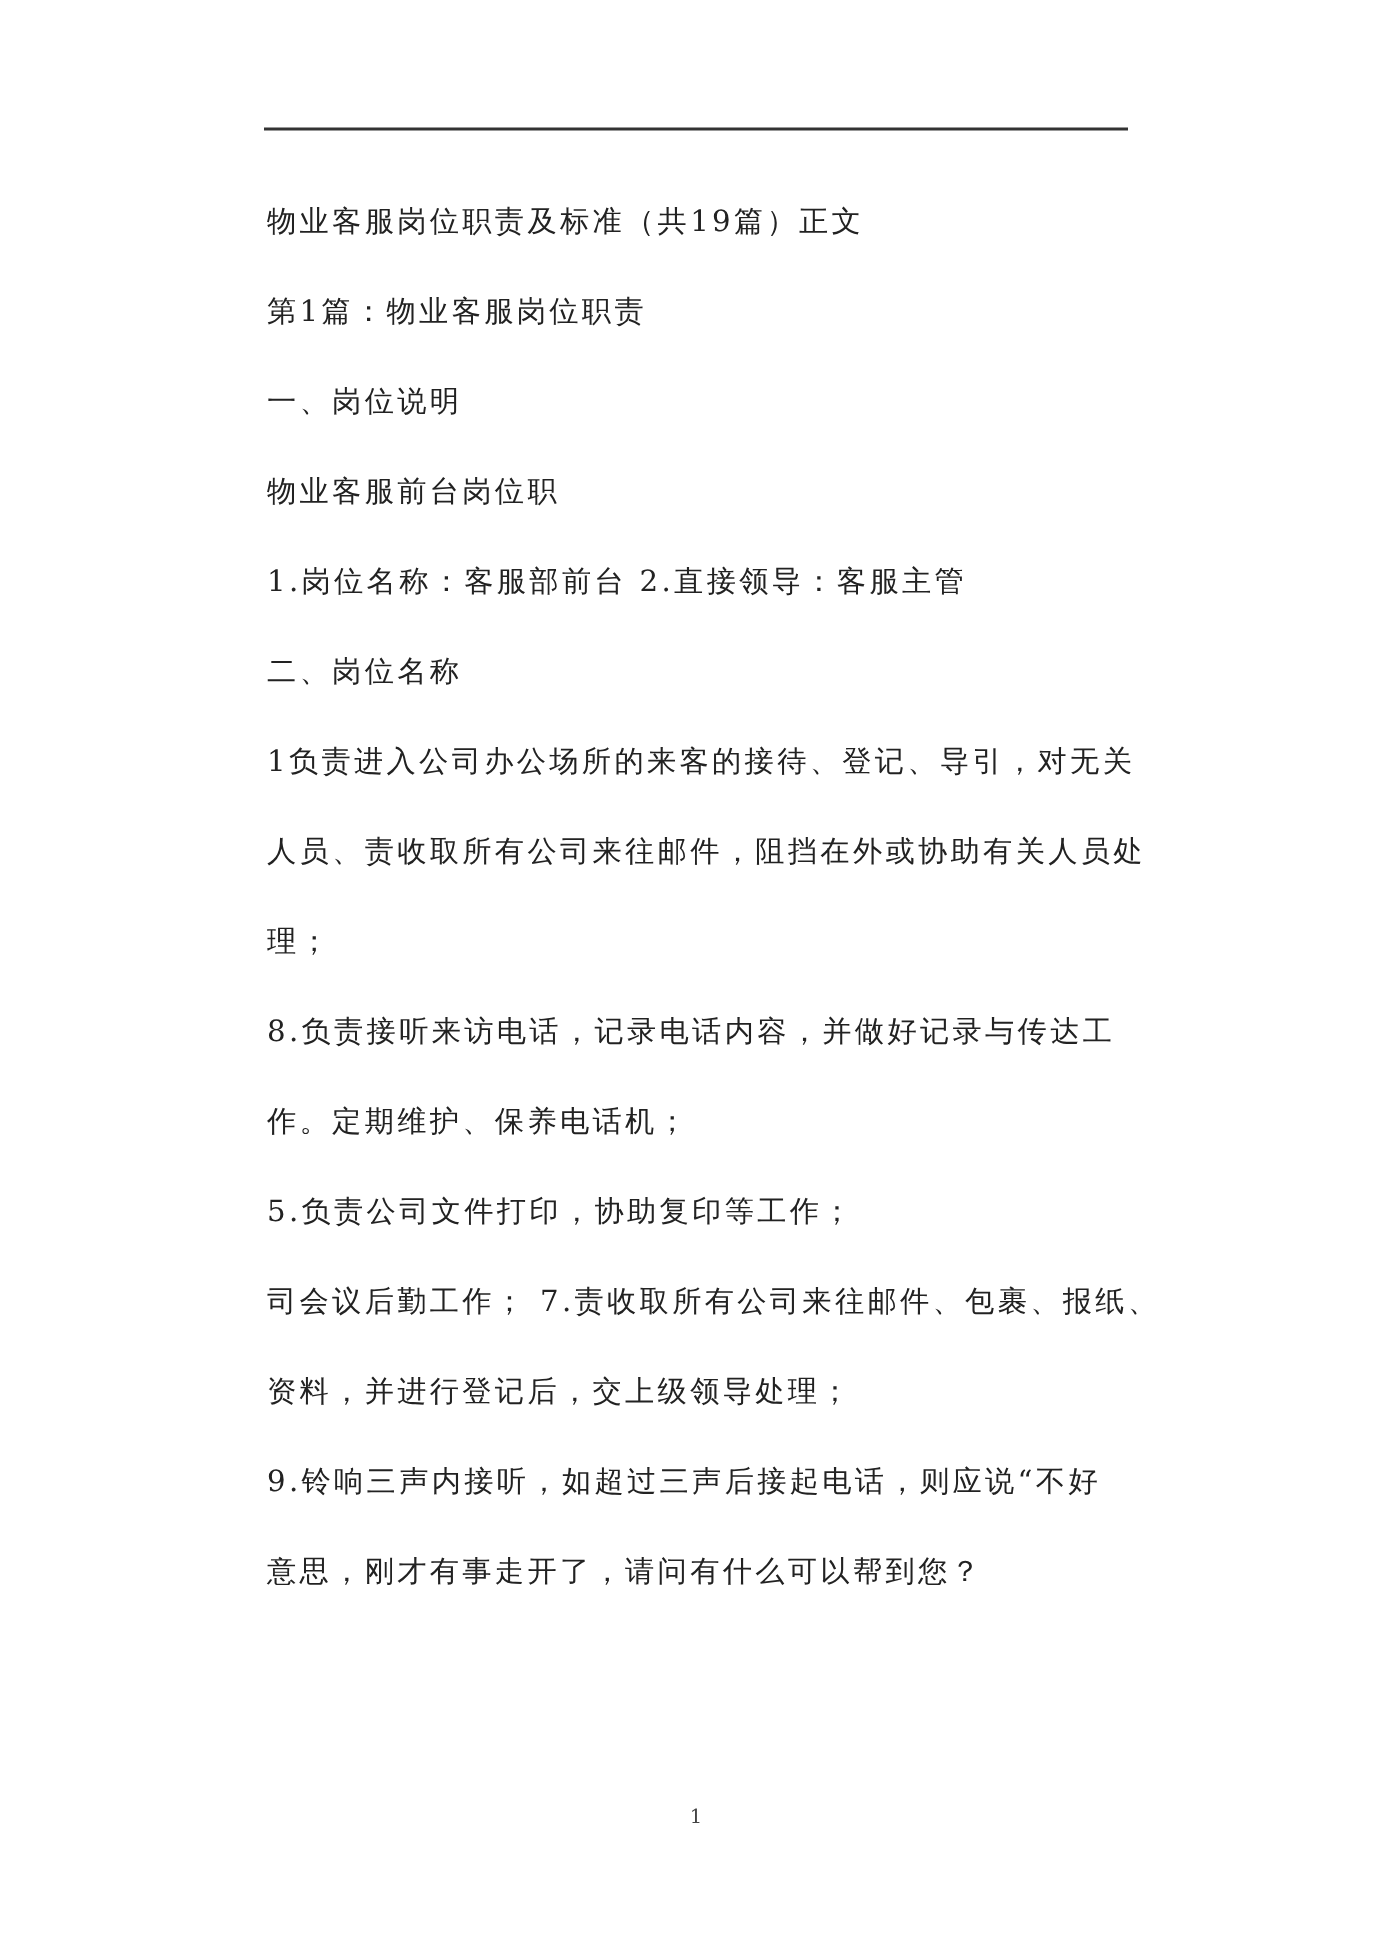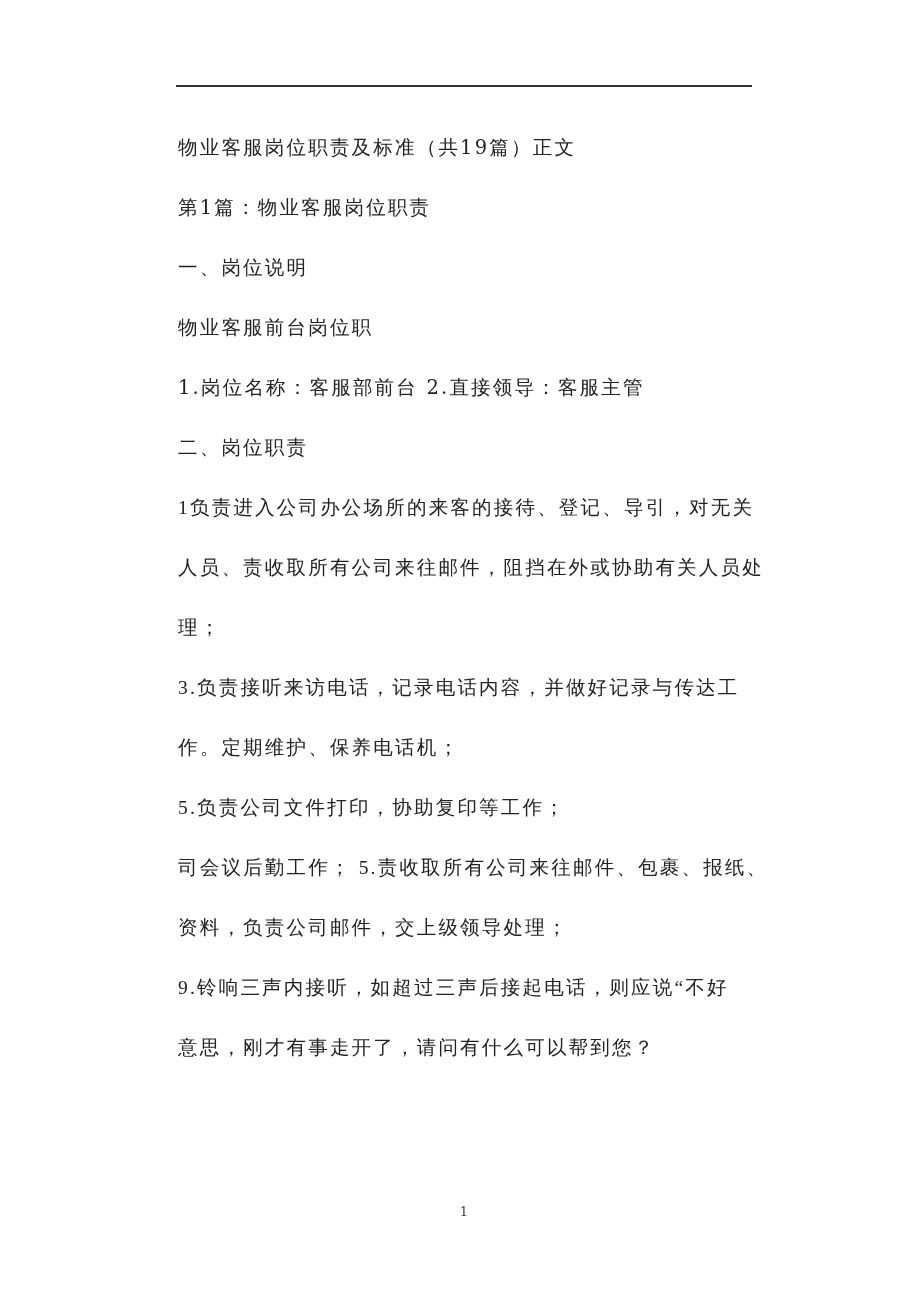--- a/index.html
+++ b/index.html
@@ -46,21 +46,20 @@
     .para {
       font-size: 19.5px;
       line-height: 40px;
       letter-spacing: 2.2px;
       margin: 0 0 20px 0;
     }
     .para .wl {
       display: block;
       white-space: nowrap;
       margin-bottom: 20px;
-      font-family: Liberation Serif, serif;
     }
     .para .wl:last-child {
       margin-bottom: 0;
     }
     .page-number {
       position: absolute;
       left: 0;
       width: 920px;
       top: 1204px;
       text-align: center;
@@ -73,42 +72,42 @@
 
 <div class="page">
   <div class="top-rule"></div>
 
   <div class="content">
     <div class="line">物业客服岗位职责及标准（共19篇）正文</div>
     <div class="line">第1篇：物业客服岗位职责</div>
     <div class="line">一、岗位说明</div>
     <div class="line">物业客服前台岗位职</div>
     <div class="line">1.岗位名称：客服部前台 2.直接领导：客服主管</div>
-    <div class="line">二、岗位职责</div>
+    <div class="line">二、岗位名称</div>
 
     <div class="para">
       <span class="wl">1负责进入公司办公场所的来客的接待、登记、导引，对无关</span>
       <span class="wl">人员、责收取所有公司来往邮件，阻挡在外或协助有关人员处</span>
       <span class="wl">理；</span>
     </div>
 
 
     <div class="para">
-      <span class="wl">3.负责接听来访电话，记录电话内容，并做好记录与传达工</span>
+      <span class="wl">8.负责接听来访电话，记录电话内容，并做好记录与传达工</span>
       <span class="wl">作。定期维护、保养电话机；</span>
     </div>
 
 
     <div class="para">
       <span class="wl">5.负责公司文件打印，协助复印等工作；</span>
     </div>
 
     <div class="para">
-      <span class="wl">司会议后勤工作； 5.责收取所有公司来往邮件、包裹、报纸、</span>
-      <span class="wl">资料，负责公司邮件，交上级领导处理；</span>
+      <span class="wl">司会议后勤工作； 7.责收取所有公司来往邮件、包裹、报纸、</span>
+      <span class="wl">资料，并进行登记后，交上级领导处理；</span>
     </div>
 
     <div class="para">
       <span class="wl">9.铃响三声内接听，如超过三声后接起电话，则应说“不好</span>
       <span class="wl">意思，刚才有事走开了，请问有什么可以帮到您？</span>
     </div>
   </div>
 
   <div class="page-number">1</div>
 </div>

